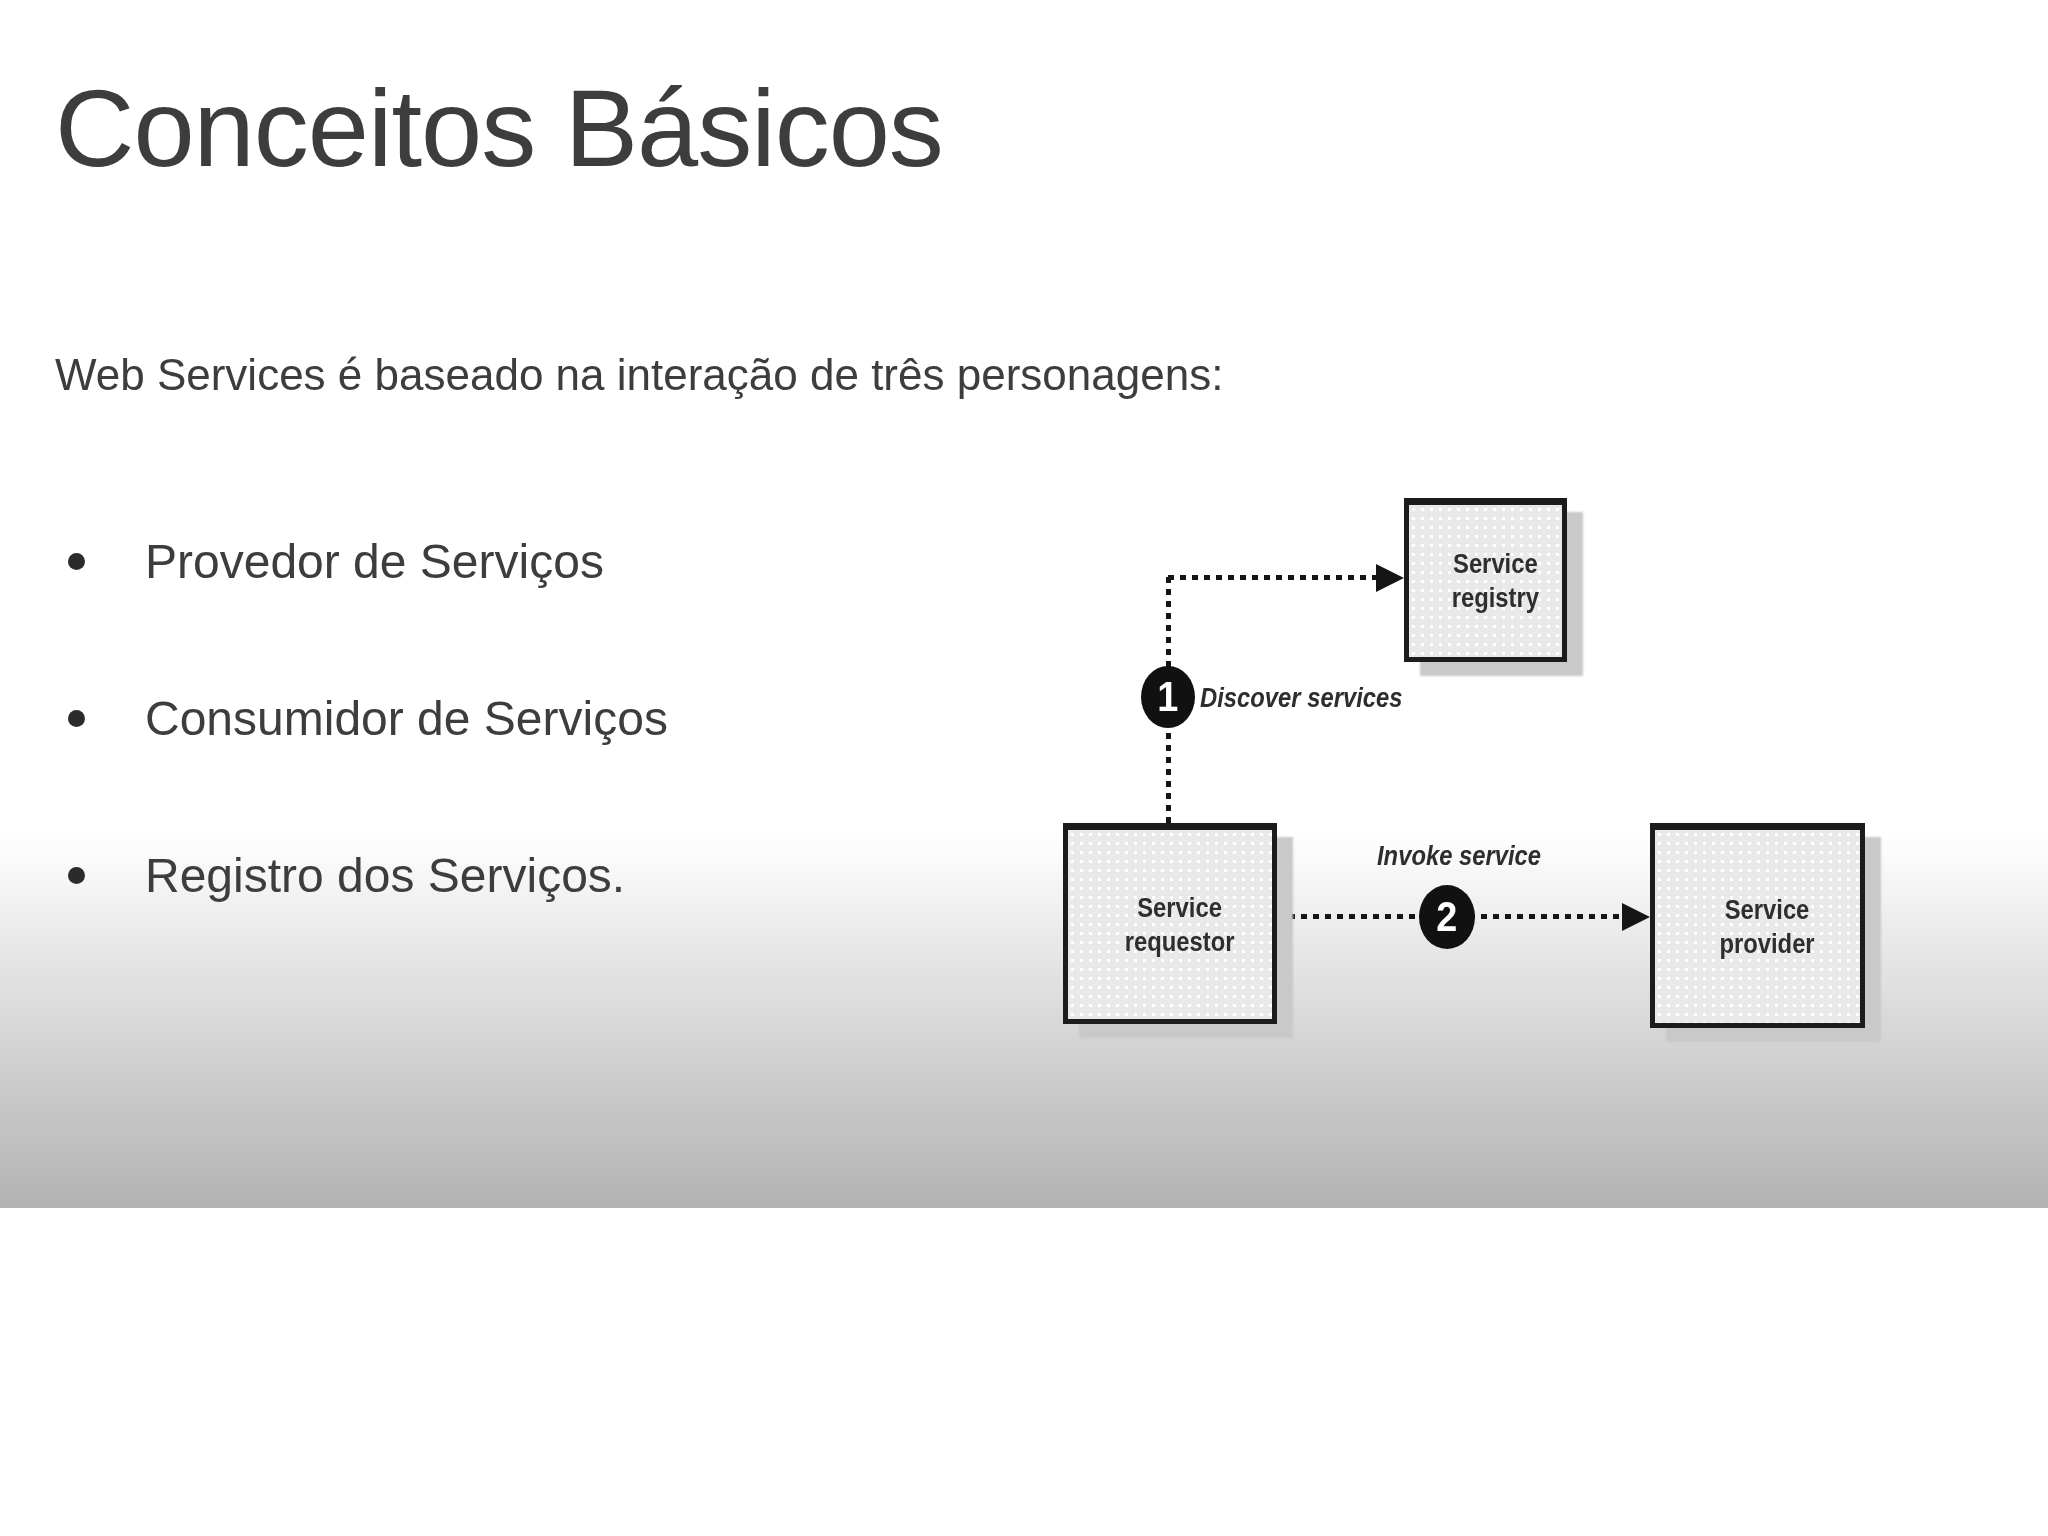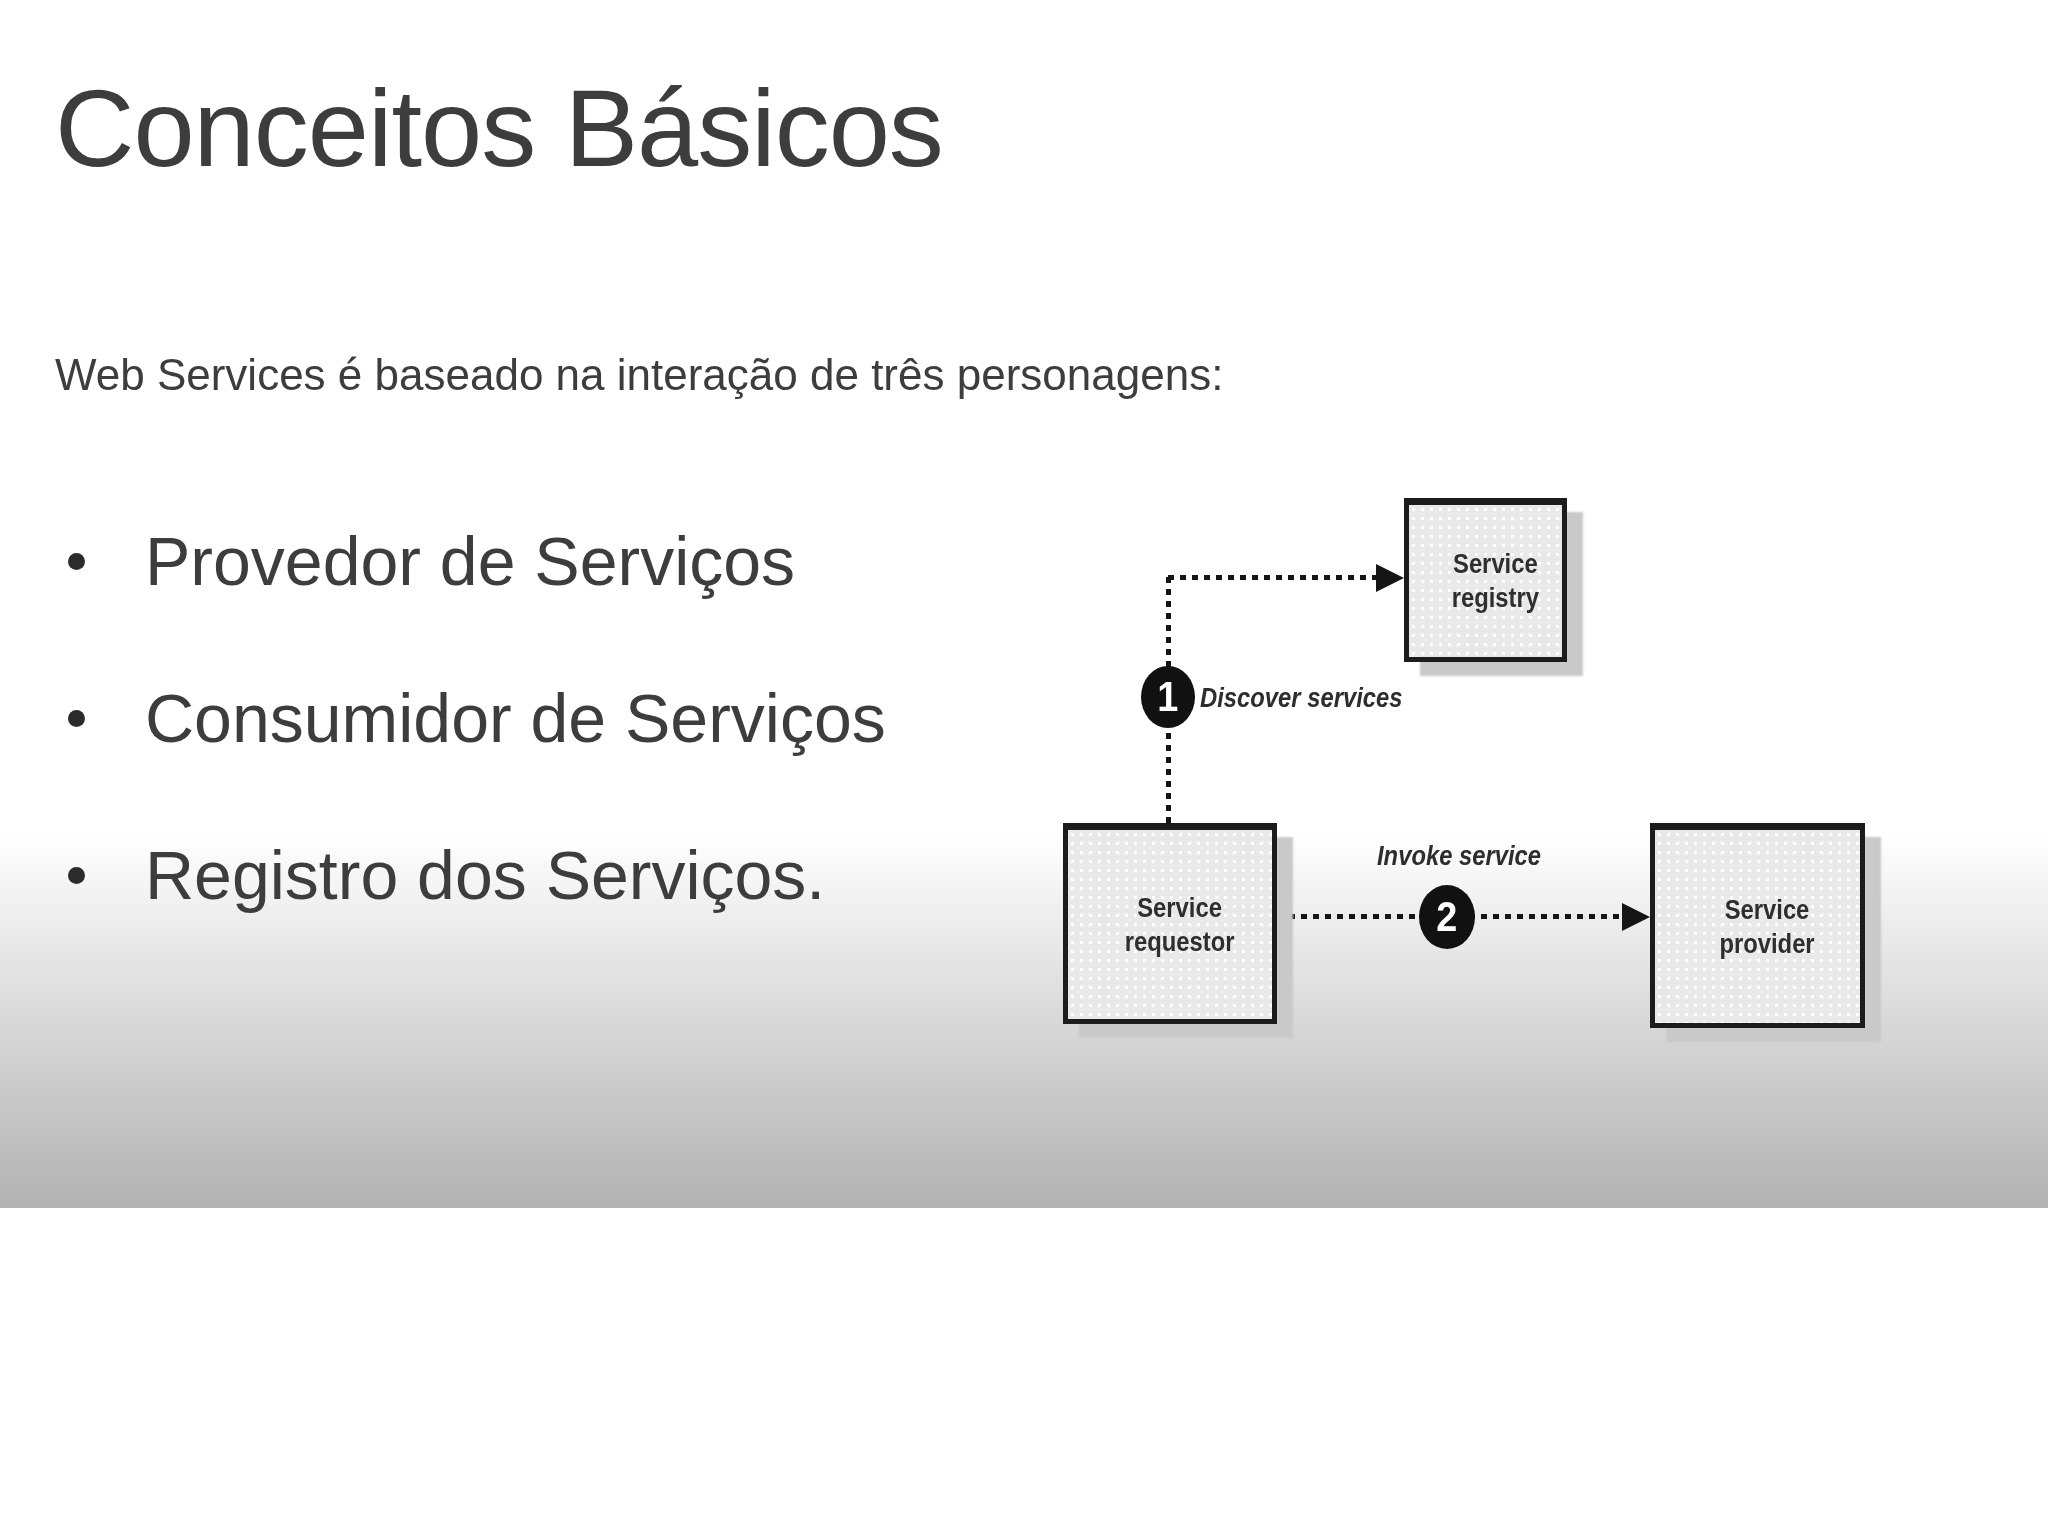--- a/index.html
+++ b/index.html
@@ -44,21 +44,21 @@
     margin-bottom: 82px;
   }
   .dot {
     flex: 0 0 auto;
     width: 17px; height: 17px;
     border-radius: 50%;
     background: #2b2b2b;
     margin-right: 60px;
   }
   .bullet-text {
-    font-size: 68px;
+    font-size: 48px;
     color: #3d3d3d;
     white-space: nowrap;
     line-height: 75px;
   }
 
   
   .diagram {
     position: absolute;
     left: 1050px; top: 480px;
     width: 880px; height: 590px;

